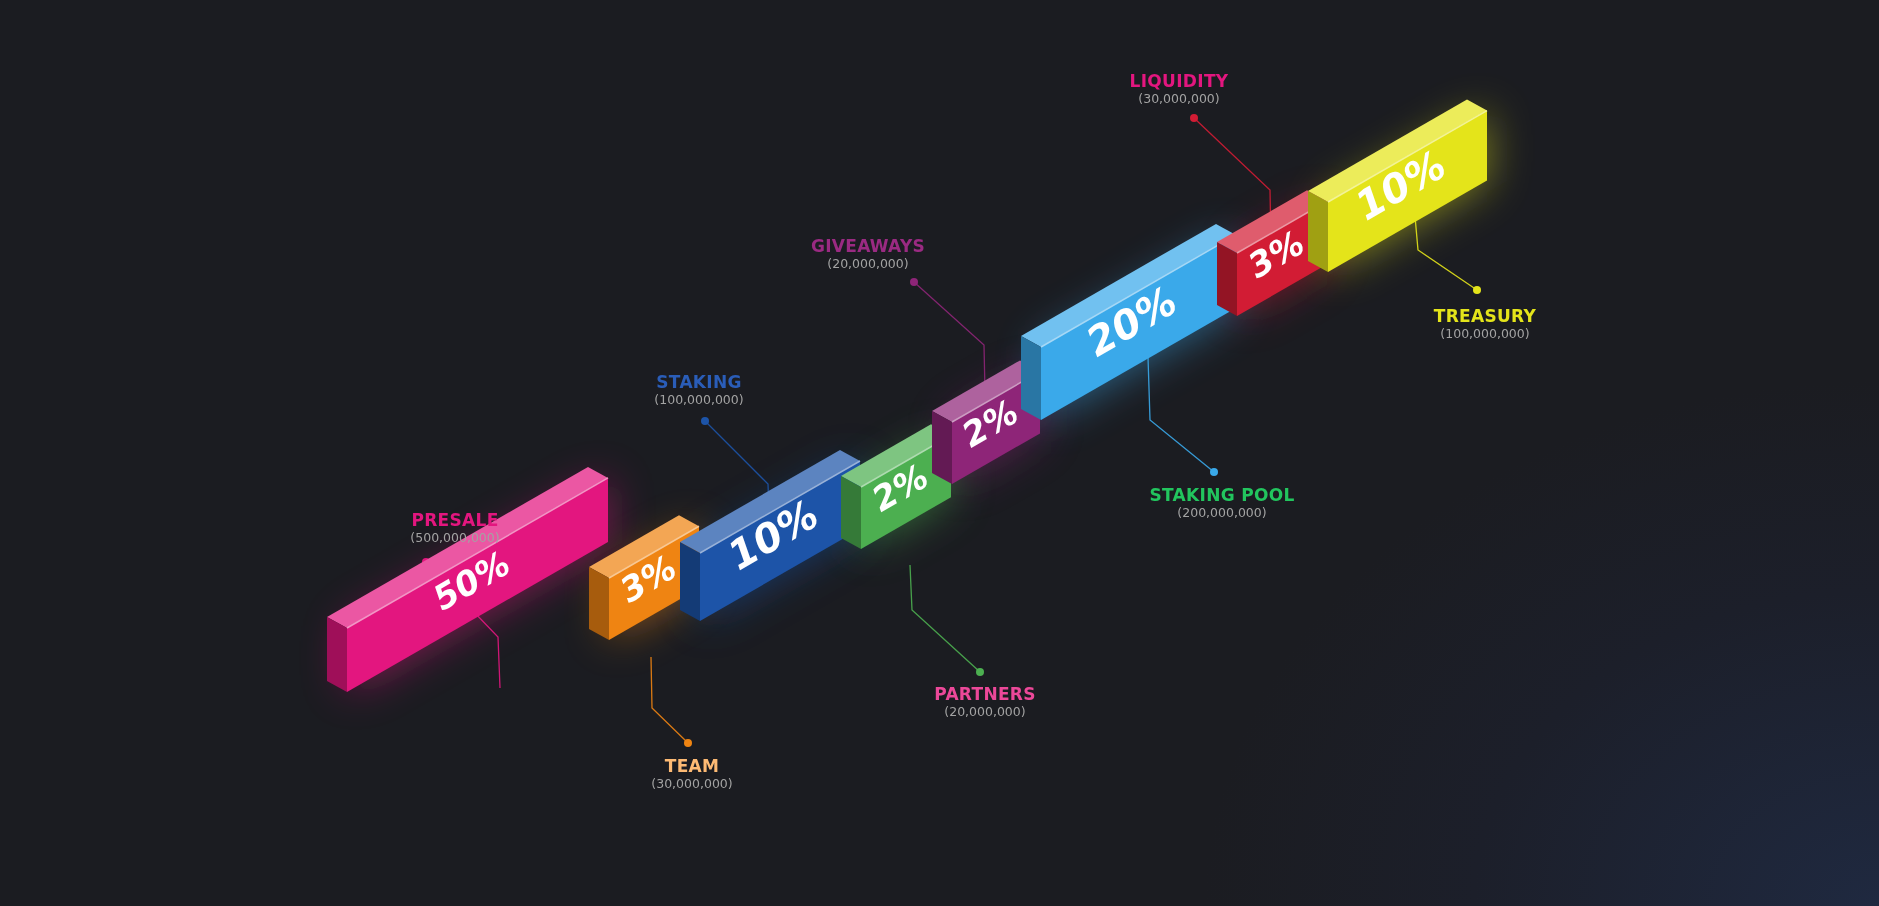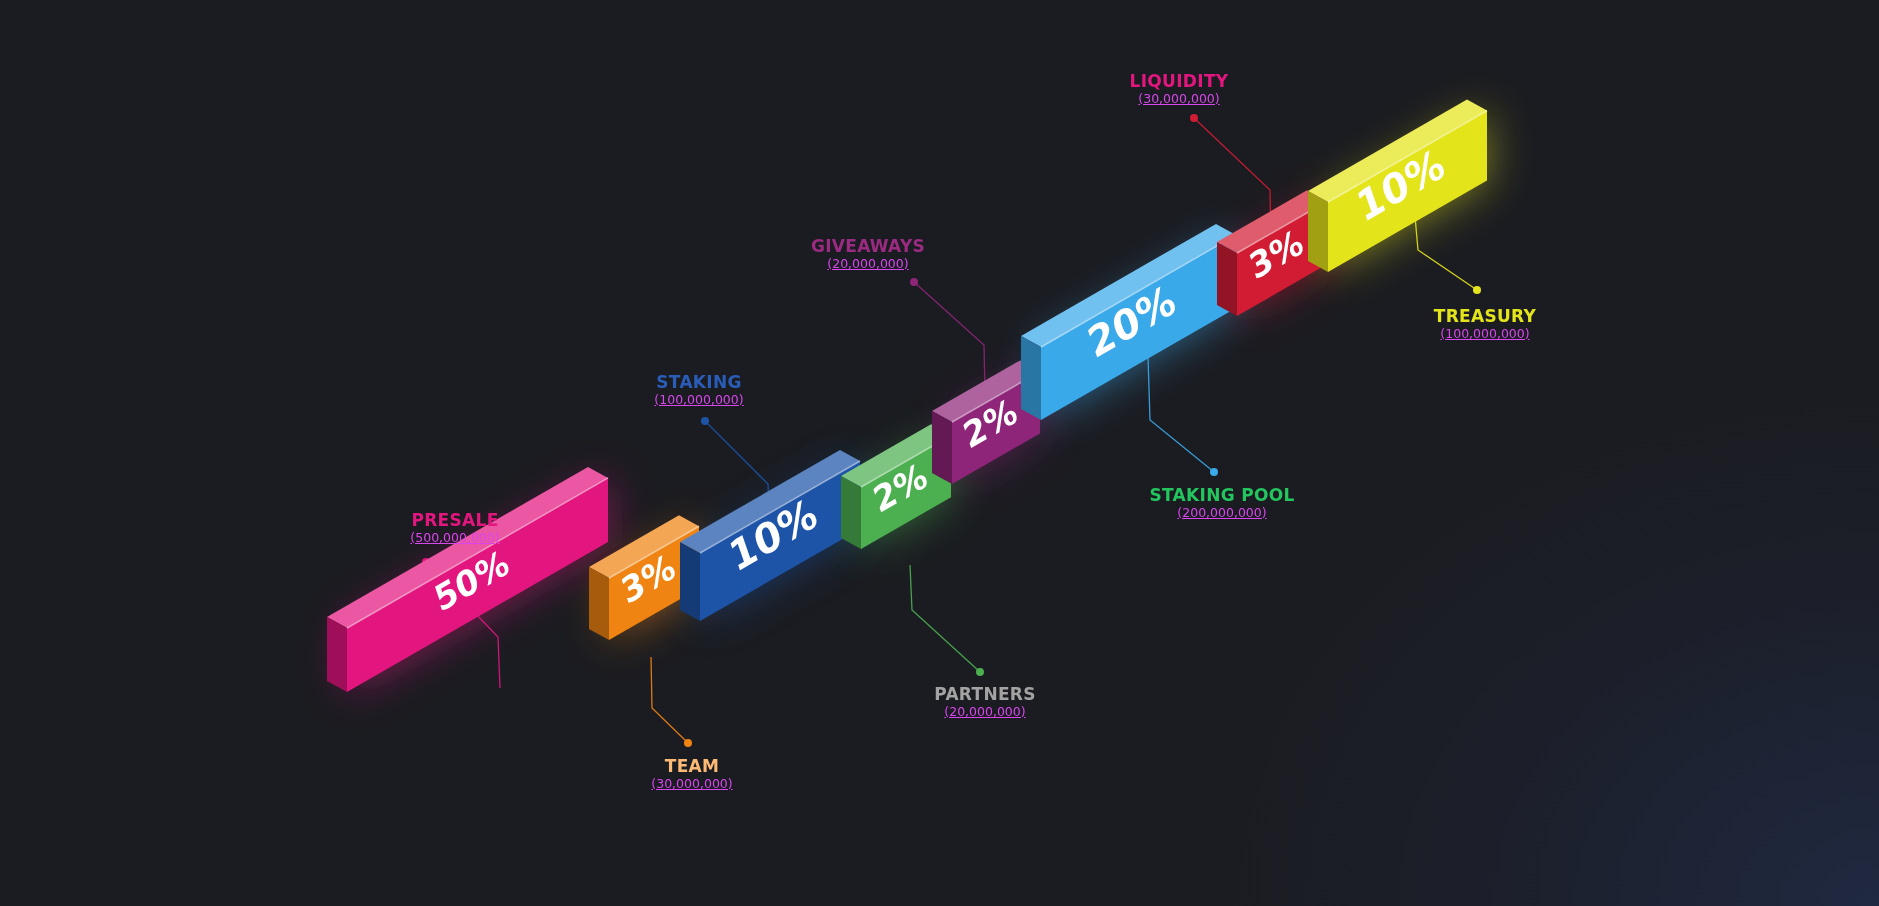--- a/index.html
+++ b/index.html
@@ -5,21 +5,21 @@
   html, body { margin: 0; padding: 0; }
   body {
     width: 1879px; height: 906px; overflow: hidden; position: relative;
     background: radial-gradient(ellipse 900px 700px at 1879px 906px, #1f2940 0%, #1c1f2a 45%, #1b1c21 75%),
                 #1b1c21;
     font-family: "DejaVu Sans", "Liberation Sans", sans-serif;
   }
   #stage { position: absolute; left: 0; top: 0; width: 1879px; height: 906px; }
   .label { position: absolute; text-align: center; transform: translateX(-50%); white-space: nowrap; }
   .label .name { font-weight: bold; font-size: 17px; letter-spacing: 0.3px; line-height: 20px; }
-  .label .amount { color: #d946ef; font-size: 12.5px; line-height: 16px; text-decoration: underline; }
+  .label .amount { color: #a3a3a3; font-size: 12.5px; line-height: 16px; }
   .pct { font-family: "DejaVu Sans", sans-serif; font-weight: bold; font-style: italic; fill: #ffffff; }
 </style>
 </head>
 <body>
 
 <svg id="stage" width="1879" height="906" viewBox="0 0 1879 906" xmlns="http://www.w3.org/2000/svg">
   <defs>
     <filter id="glow" x="-50%" y="-50%" width="200%" height="200%">
       <feGaussianBlur stdDeviation="22"></feGaussianBlur>
     </filter>
@@ -120,21 +120,21 @@
 </div>
 <div class="label" style="left:692px; top:756px;">
   <div class="name" style="color:#fdba74">TEAM</div>
   <div class="amount">(30,000,000)</div>
 </div>
 <div class="label" style="left:699px; top:372px;">
   <div class="name" style="color:#2a5db8">STAKING</div>
   <div class="amount">(100,000,000)</div>
 </div>
 <div class="label" style="left:985px; top:684px;">
-  <div class="name" style="color:#a3a3a3">PARTNERS</div>
+  <div class="name" style="color:#ec4899">PARTNERS</div>
   <div class="amount">(20,000,000)</div>
 </div>
 <div class="label" style="left:868px; top:236px;">
   <div class="name" style="color:#9a2a82">GIVEAWAYS</div>
   <div class="amount">(20,000,000)</div>
 </div>
 <div class="label" style="left:1222px; top:485px;">
   <div class="name" style="color:#22c55e">STAKING POOL</div>
   <div class="amount">(200,000,000)</div>
 </div>

